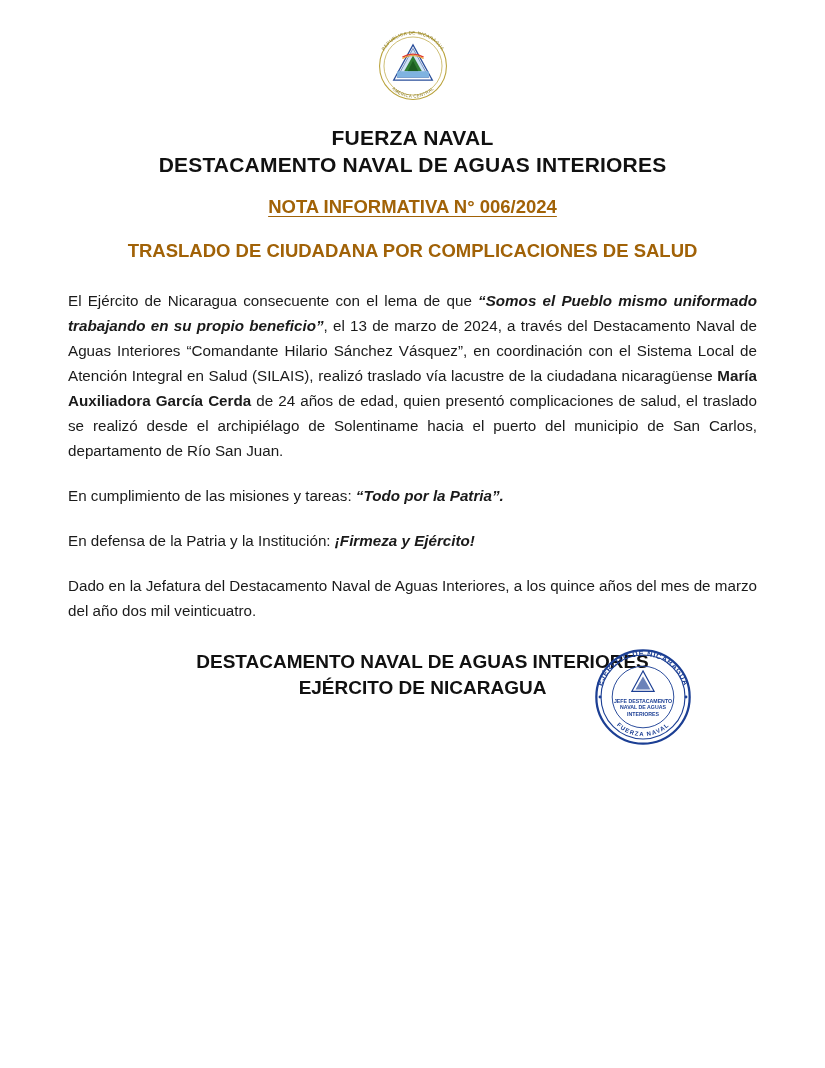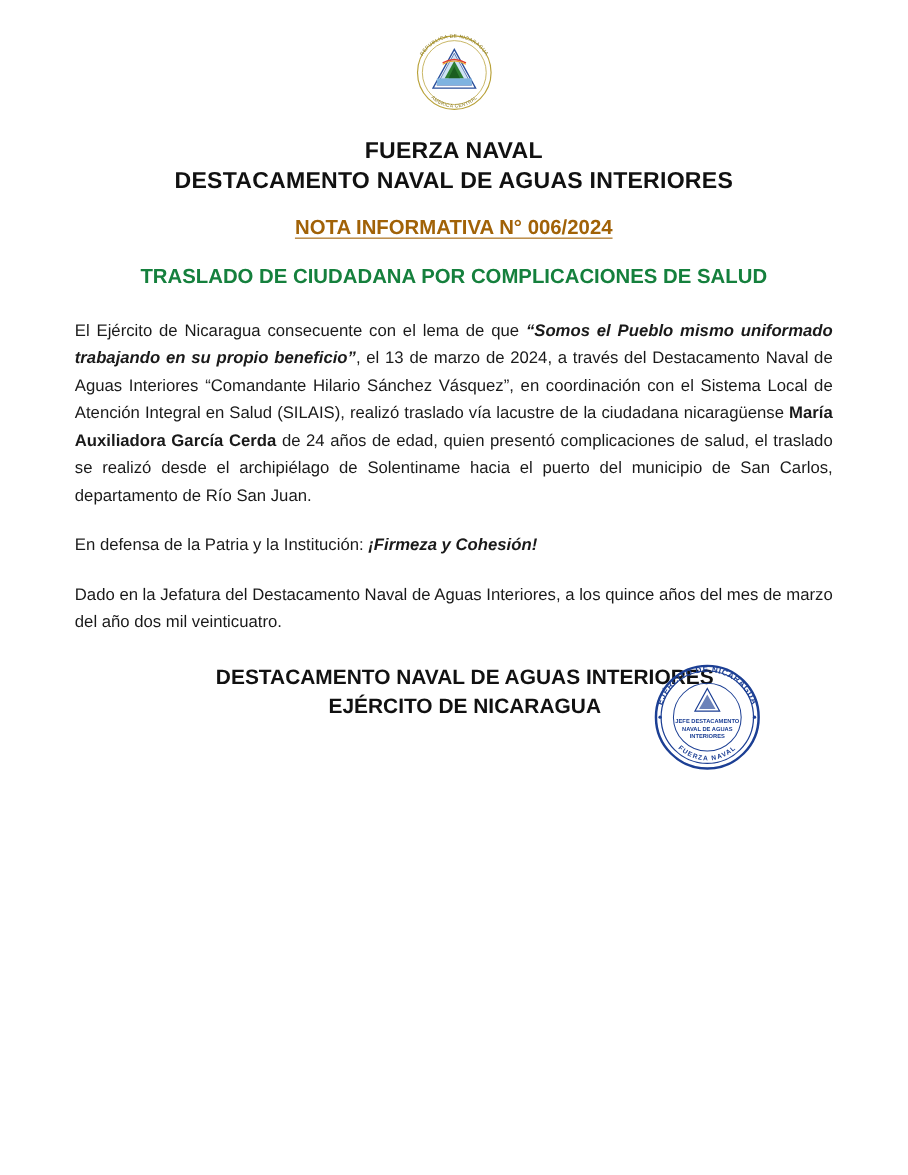--- a/index.html
+++ b/index.html
@@ -53,21 +53,21 @@
     font-size: 18.5px;
     margin-top: 18px;
     text-decoration: underline;
     text-underline-offset: 3px;
     color: #a16207;
   }
   .h-subject {
     font-weight: bold;
     font-size: 18.5px;
     margin-top: 22px;
-    color: #15803d;
+    color: #a16207;
   }
 
   
   .body-wrap {
     margin: 26px 68px 0 68px;
     font-size: 15.2px;
     line-height: 25px;
     text-align: justify;
     color: #1a1a1a;
   }
@@ -134,22 +134,23 @@
     <div class="h-line1">FUERZA NAVAL</div>
     <div class="h-line2">DESTACAMENTO NAVAL DE AGUAS INTERIORES</div>
     <div class="h-nota">NOTA INFORMATIVA N° 006/2024</div>
     <div class="h-subject">TRASLADO DE CIUDADANA POR COMPLICACIONES DE SALUD</div>
   </div>
 
   <div class="body-wrap">
 
     <p class="para"><span>El Ejército de Nicaragua consecuente con el lema de que </span><span class="bi">“Somos el Pueblo mismo uniformado trabajando en su propio beneficio”</span><span>, el 13 de marzo de 2024, a través del Destacamento Naval de Aguas Interiores “Comandante Hilario Sánchez Vásquez”, en coordinación con el Sistema  Local de Atención Integral en Salud (SILAIS), realizó traslado vía lacustre de la ciudadana nicaragüense </span><span class="b">María Auxiliadora García Cerda</span><span> de 24 años de edad, quien presentó complicaciones de salud, el traslado se realizó desde el archipiélago de Solentiname hacia el puerto del municipio de San Carlos, departamento de Río San Juan.</span></p>
 
+    <p class="para"><span>En cumplimiento de las misiones y tareas: </span><span class="bi">“Todo por la Patria”.</span></p>
 
-    <p class="para"><span>En defensa de la Patria y la Institución: </span><span class="bi">¡Firmeza y Cohesión!</span></p>
+    <p class="para"><span>En defensa de la Patria y la Institución: </span><span class="bi">¡Firmeza y Ejército!</span></p>
 
     <p class="para tight">Dado en la Jefatura del Destacamento Naval de Aguas Interiores, a los quince años del mes de marzo del año dos mil veinticuatro.</p>
 
     <div class="sign-block">
       <div class="sign-text">
         <div>DESTACAMENTO NAVAL DE AGUAS INTERIORES</div>
         <div>EJÉRCITO DE NICARAGUA</div>
       </div>
 
       <div class="seal">

